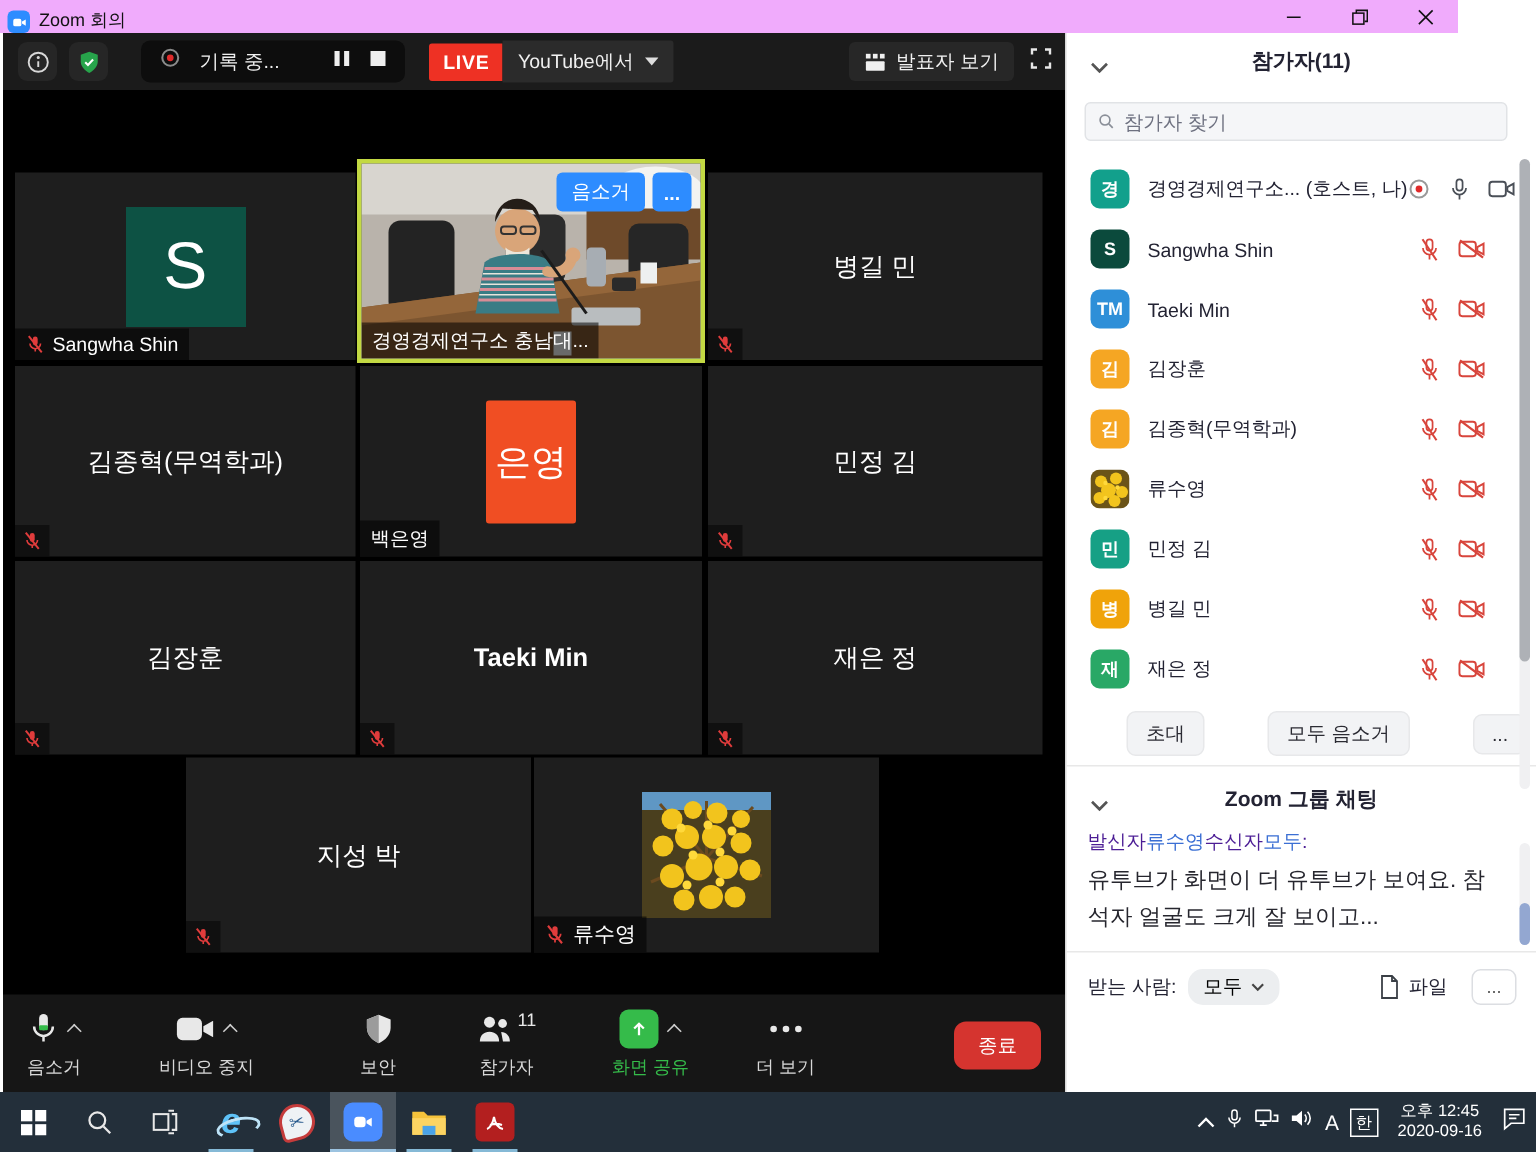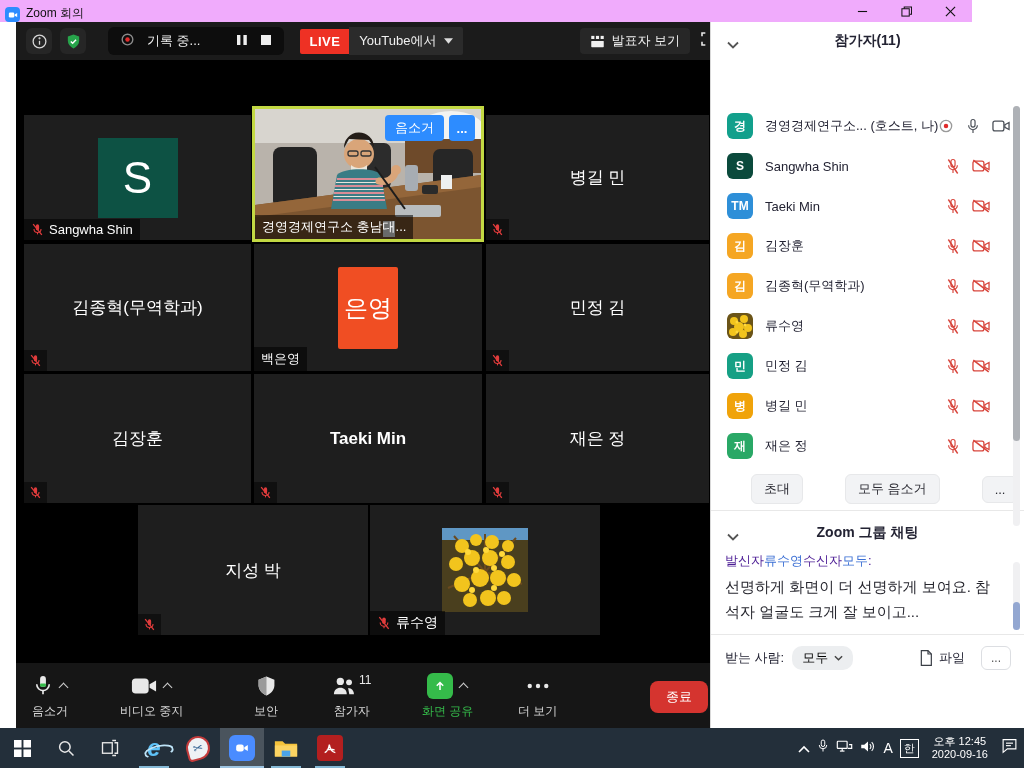--- a/index.html
+++ b/index.html
@@ -11,21 +11,21 @@
   .titlebar { position:absolute; top:0; left:0; width:972px; height:22px;
     background:#f0abfc; display:flex; align-items:flex-end; padding-left:5px; z-index:30; }
   .zoom-logo { width:15px; height:15px; border-radius:4px; background:#2d8cff;
     display:flex; align-items:center; justify-content:center; margin-right:6px; }
   .win-title { font-size:12px; color:#111; }
   .win-controls { position:absolute; right:0; top:0; height:22px; display:flex; }
   .win-btn { width:44px; height:22px; display:flex; align-items:center; justify-content:center; color:#111; }
 
   
   .main { position:absolute; top:22px; left:0; width:1024px; height:706px; }
-  .video-pane { position:absolute; left:16px; top:0; width:812px; height:706px; background:#000; }
+  .video-pane { position:absolute; left:2px; top:0; width:812px; height:706px; background:#000; }
 
   
   .topbar { position:absolute; top:0; left:0; width:710px; height:38px; background:#1b1b1b;
     display:flex; align-items:center; padding:0 10px; color:#e8e8e8; }
   .tb-chip { width:26px; height:26px; border-radius:6px; background:#262626;
     display:flex; align-items:center; justify-content:center; margin-right:8px; }
   .rec-pill { display:flex; align-items:center; background:#0d0d0d; border-radius:6px;
     height:28px; padding:0 12px; margin-left:14px; gap:12px; }
   .rec-text { font-size:13px; color:#f0f0f0; margin-right:24px; }
   .live-badge { margin-left:16px; background:#ee3124; color:#ffffff; font-weight:bold;
@@ -491,20 +491,27 @@
     <div class="sidebar">
       <div class="sb-header">
         <span class="sb-chevron">
           <svg width="12" height="8" viewBox="0 0 12 8" fill="none" stroke="#555" stroke-width="1.8">
               <path d="M1 1.5l5 5 5-5"></path>
             </svg>
         </span>
         <span>참가자(11)</span>
       </div>
 
+      <div class="search-box">
+        <svg width="12" height="12" viewBox="0 0 24 24" fill="none" stroke="#8a8f98" stroke-width="2.4">
+            <circle cx="10" cy="10" r="7"></circle>
+            <line x1="15.5" y1="15.5" x2="21" y2="21"></line>
+          </svg>
+        <input type="text" placeholder="참가자 찾기" style="">
+      </div>
 
       <div class="p-list">
 
         <div class="p-row">
           <div class="p-avatar" style="background-color: rgb(18, 160, 140);">경</div>
           <span class="p-name">경영경제연구소... (호스트, 나)</span>
           <div class="p-icons">
             <svg width="16" height="16" viewBox="0 0 24 24">
                 <circle cx="12" cy="12" r="8.5" fill="none" stroke="#9a9a9a" stroke-width="2"></circle>
                 <circle cx="12" cy="12" r="3.4" fill="#e02b2b"></circle>
@@ -695,21 +702,21 @@
               <path d="M1 1.5l5 5 5-5"></path>
             </svg>
         </span>
         <span>Zoom 그룹 채팅</span>
       </div>
 
       <div class="chat-body">
         <div class="chat-meta">
           <span class="meta-gray">발신자</span><span class="meta-blue">류수영</span><span class="meta-gray">수신자</span><span class="meta-blue">모두</span><span class="meta-gray">:</span>
         </div>
-        <div class="chat-msg">선명하게 화면이 더 선명하게 보여요. 참석자 얼굴도 크게 잘 보이고...</div>
+        <div class="chat-msg">유투브가 화면이 더 유투브가 보여요. 참석자 얼굴도 크게 잘 보이고...</div>
       </div>
 
       <div class="sb-divider" style="top:612px;"></div>
 
       <div class="compose-row">
         <span>받는 사람:</span>
         <button class="to-chip">
           <span>모두</span>
           <svg width="9" height="6" viewBox="0 0 10 6" fill="none" stroke="#444" stroke-width="1.6">
               <path d="M1 1l4 4 4-4"></path>

